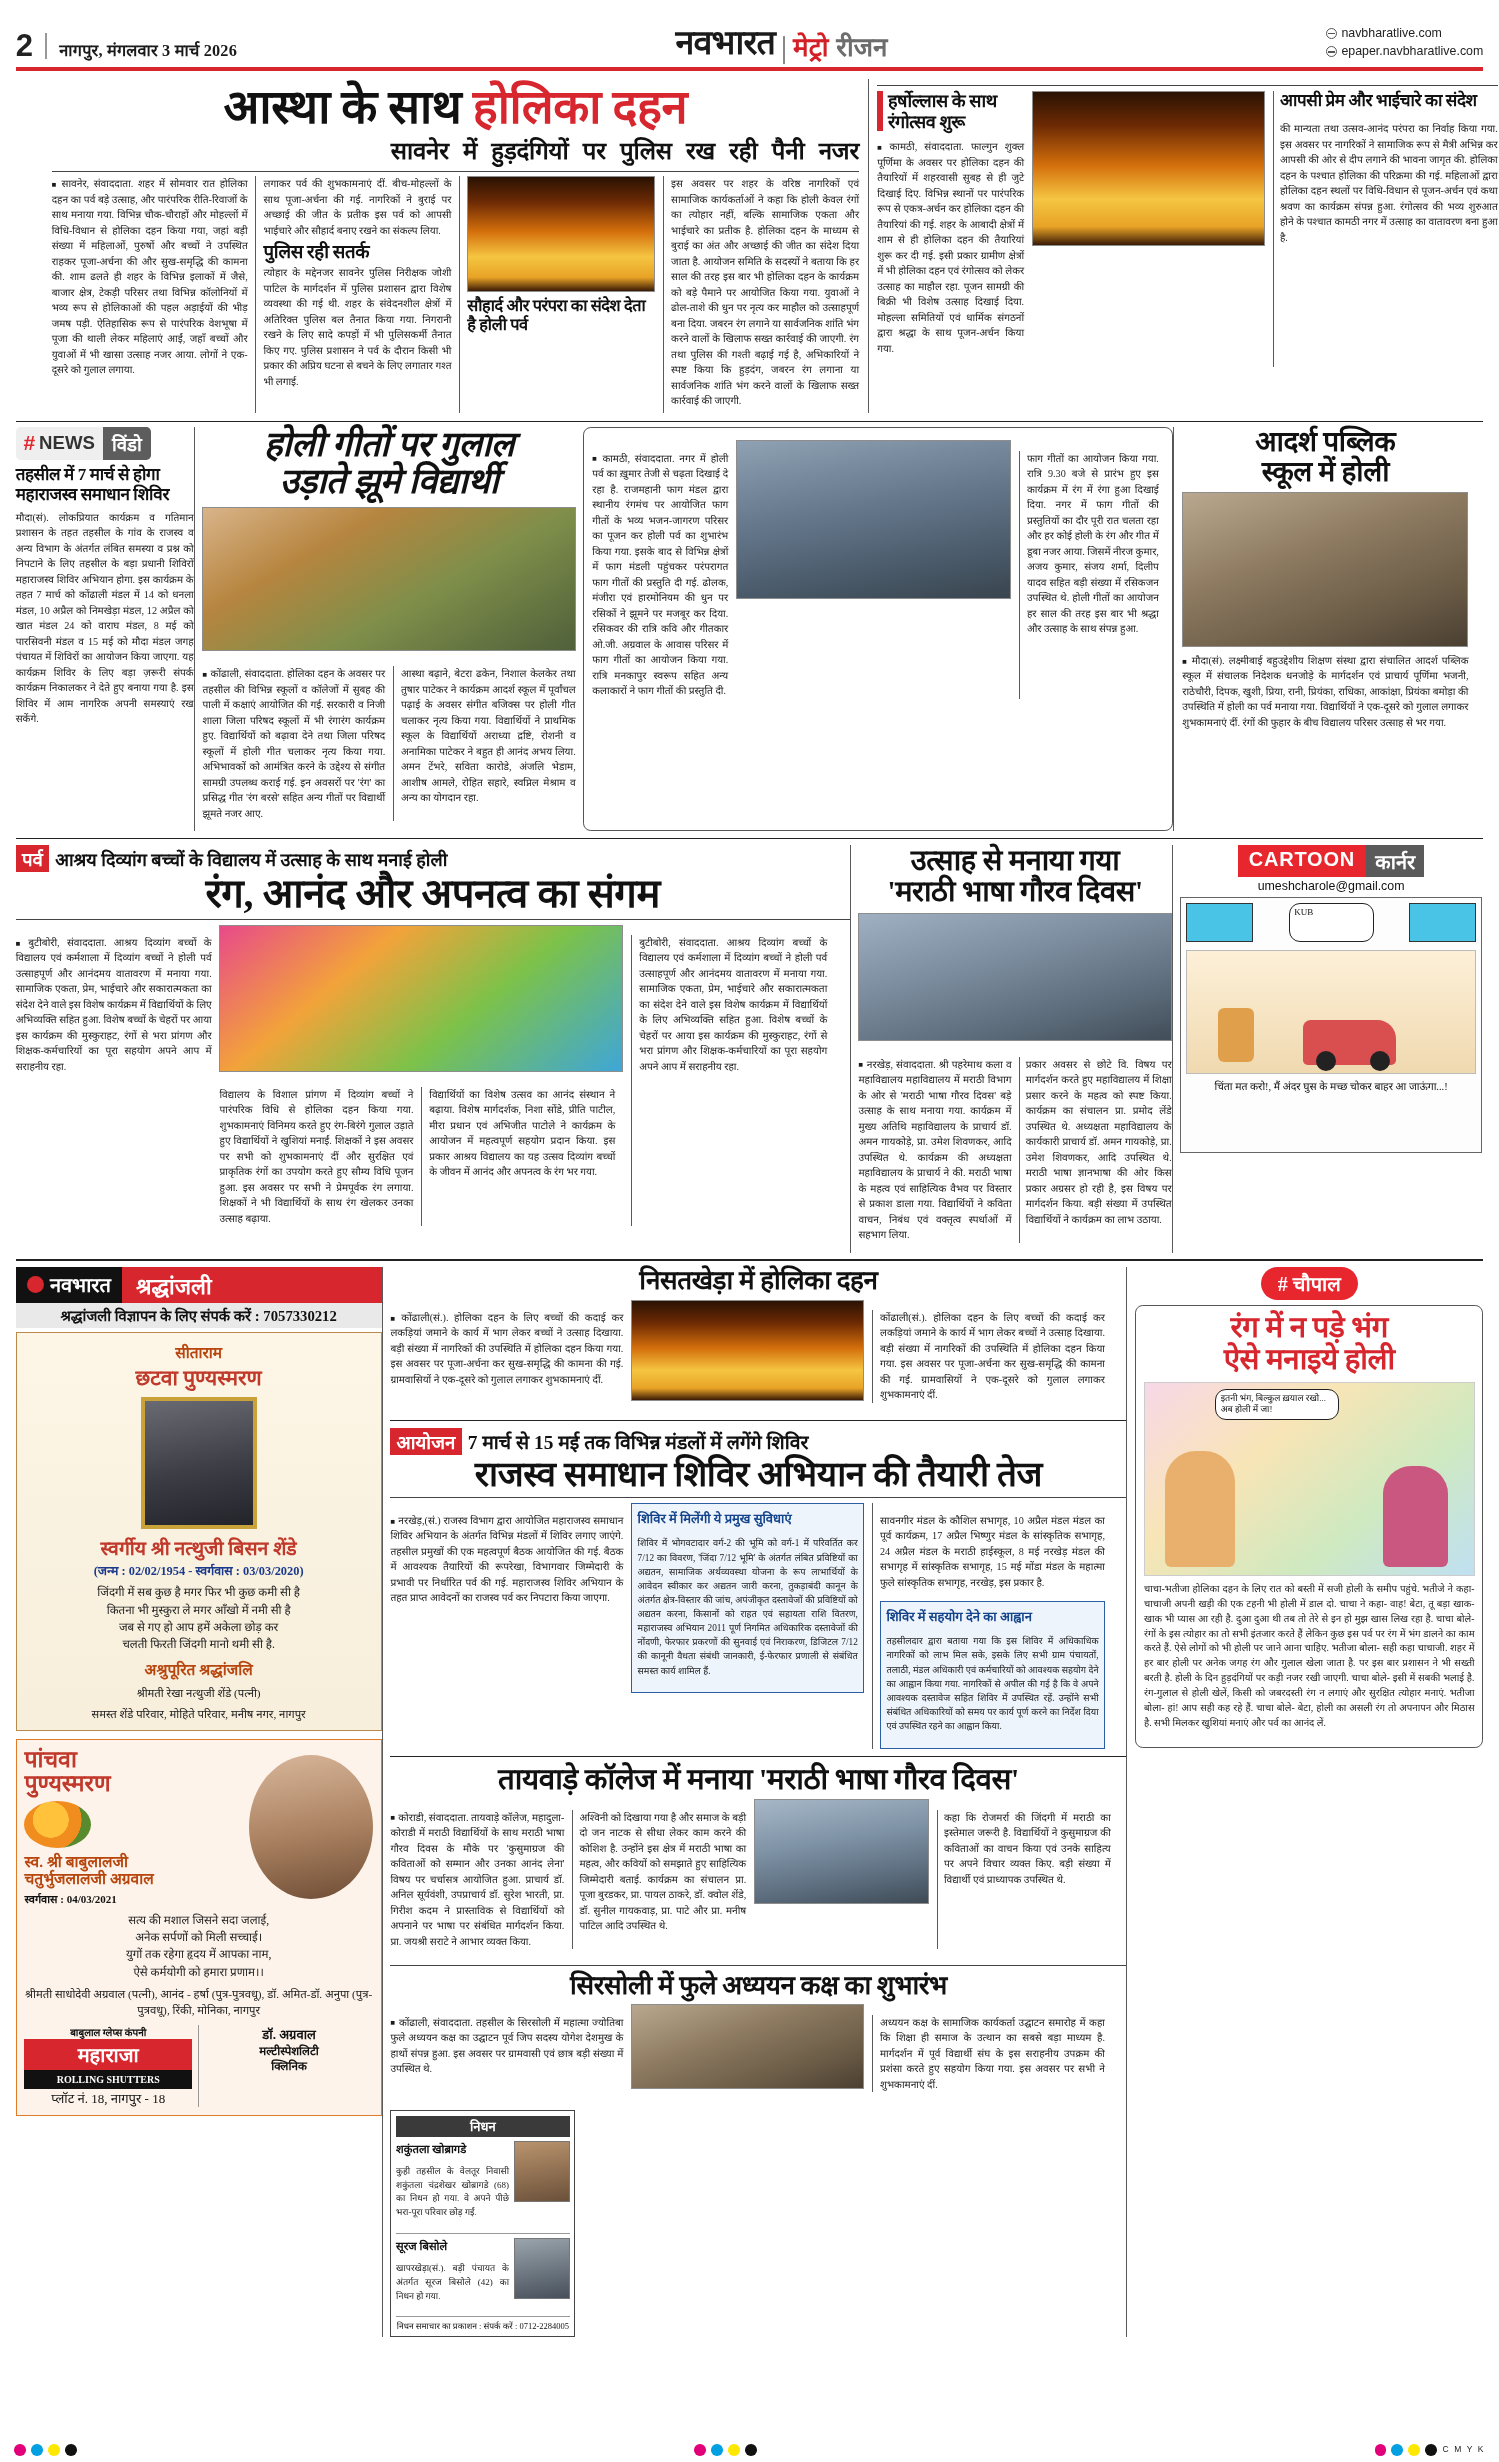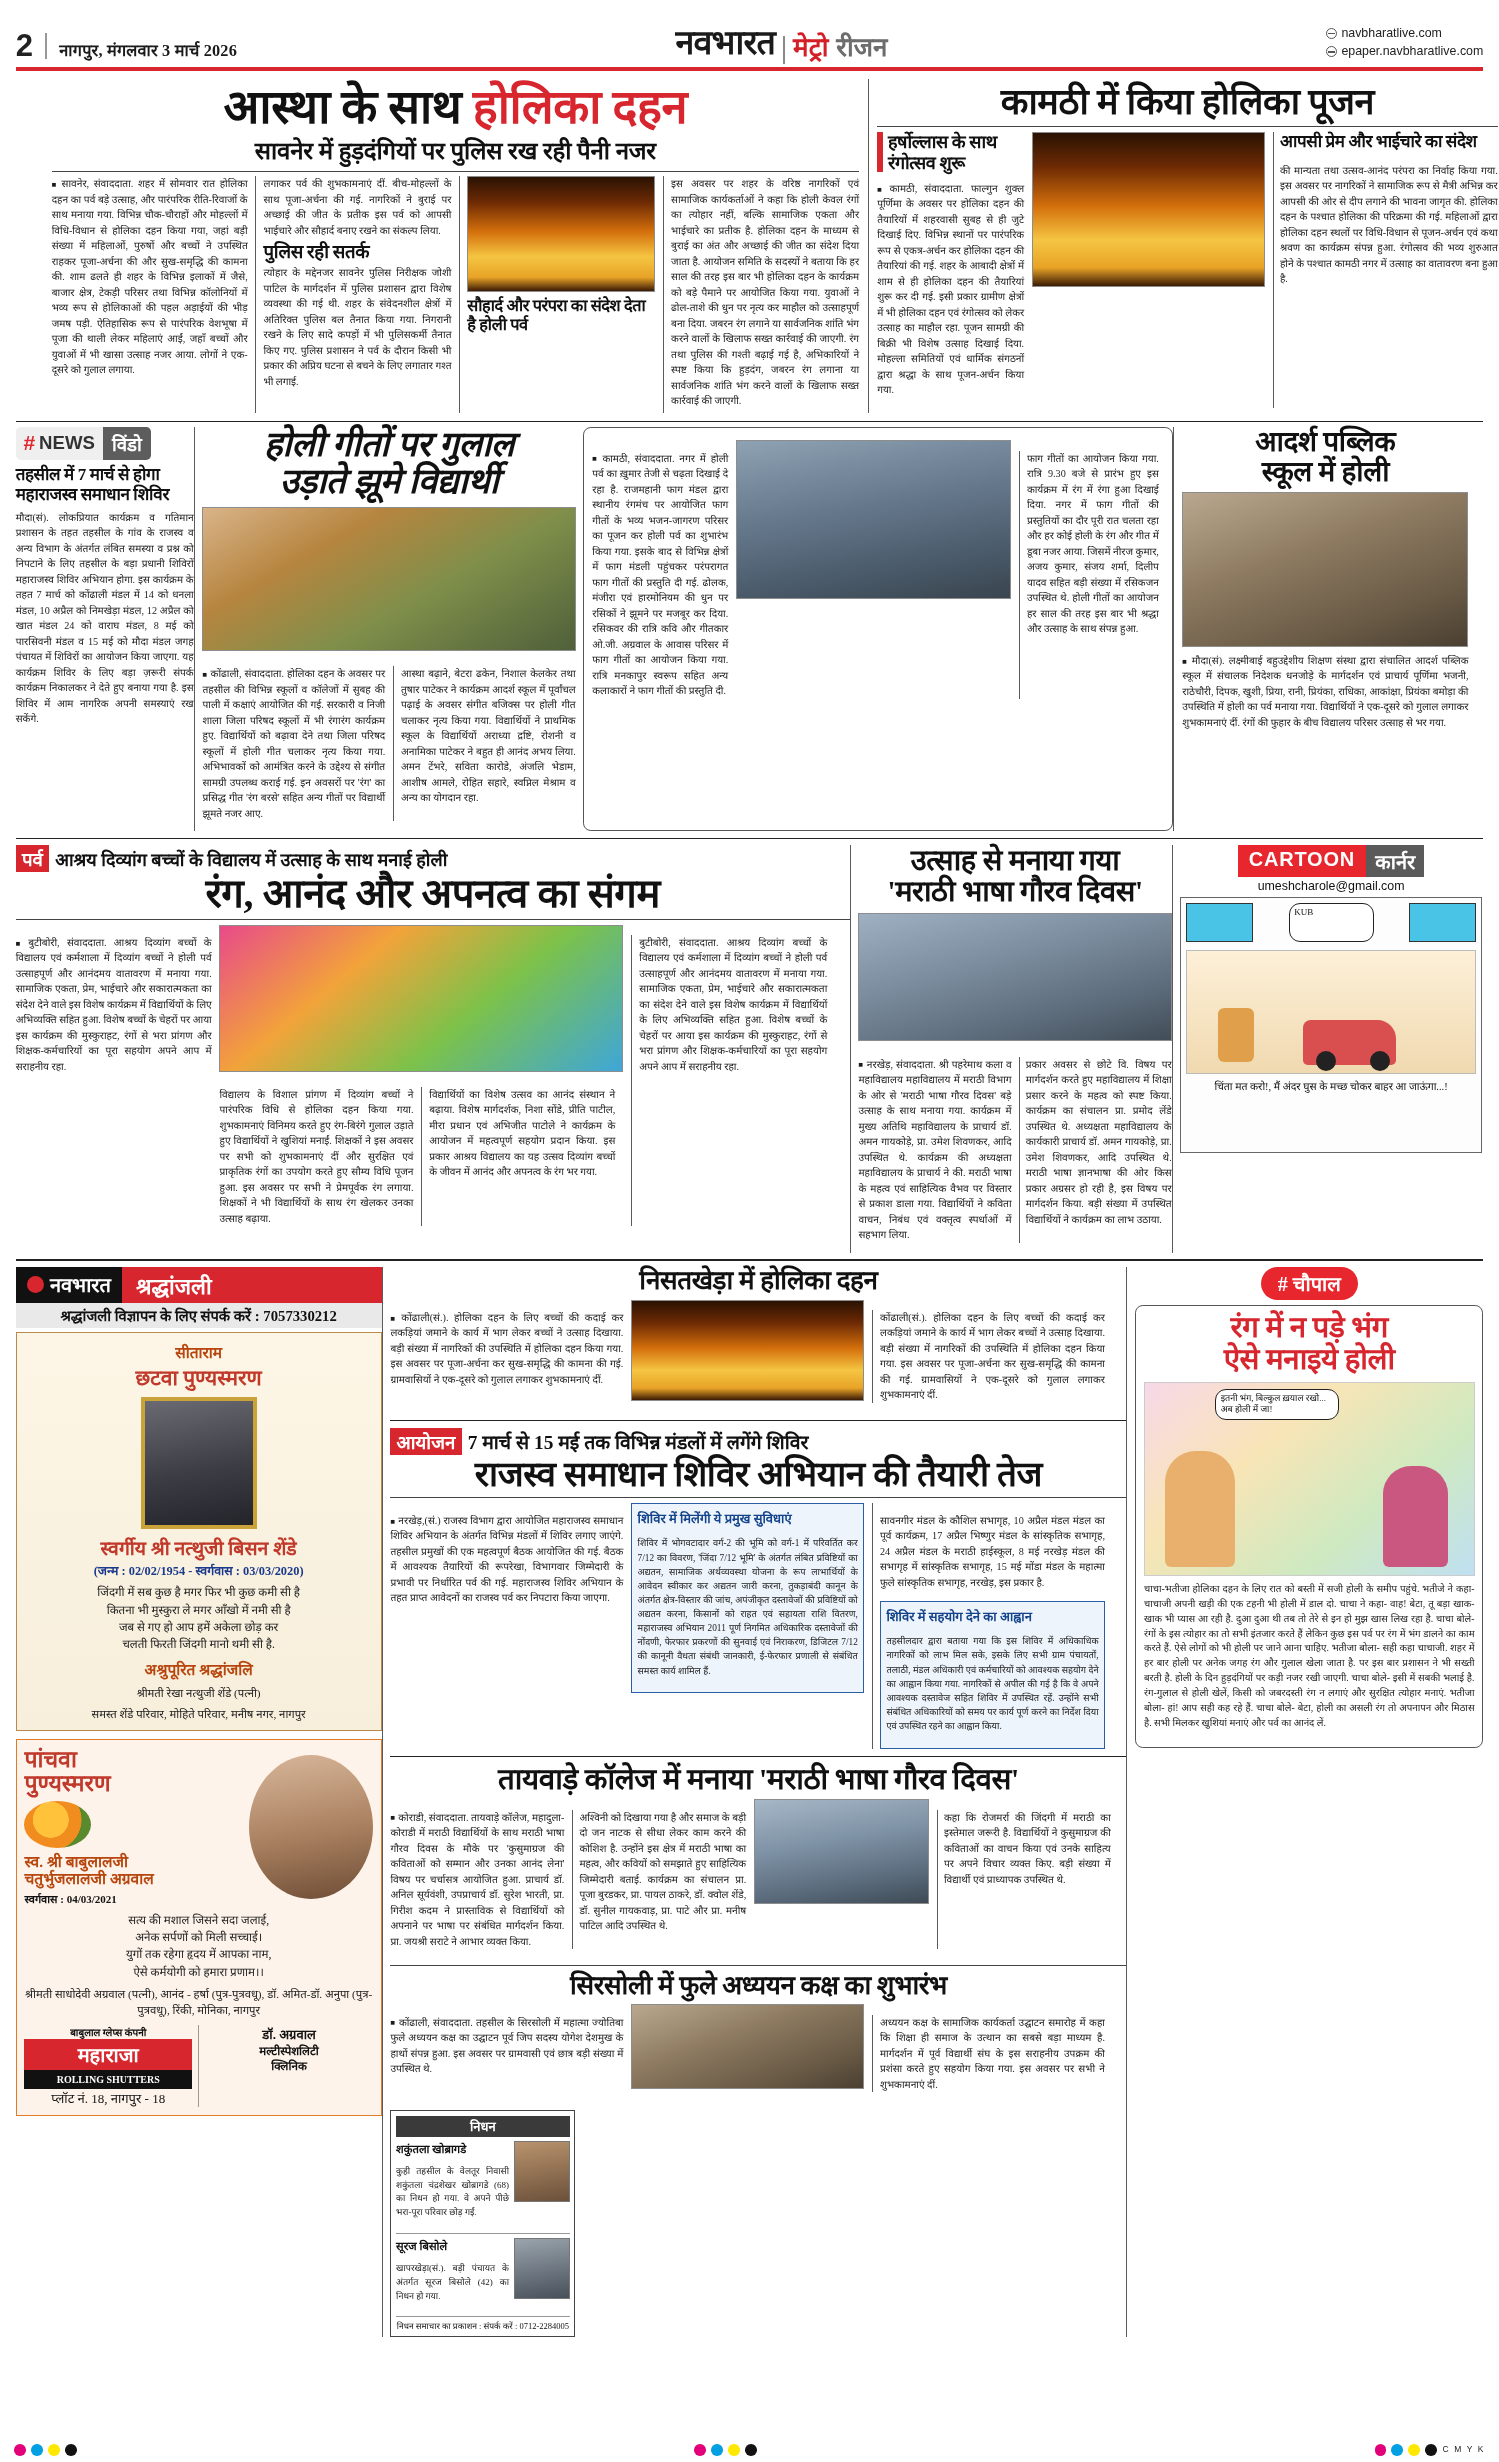--- a/index.html
+++ b/index.html
@@ -51,21 +51,21 @@
 
   .col-rule { border-left:0.8px solid #5a5a5a; }
   .hrule { border-top:0.8px solid #444; }
   .hrule2 { border-top:1.6px solid #222; }
 
   
   .top-section { display:flex; gap:9.3px; padding:7.8px 4.7px 0 4.7px; }
   .top-left { width:830px;margin-left:36px; }
   .top-right { width:635px; }
 
-  .sub-hl { font-size:24px; font-weight:800; text-align:center; margin-top:1.6px; letter-spacing:-0.2px;}
+  .sub-hl { font-size:24px; font-weight:800; text-align:right; margin-top:1.6px; letter-spacing:-0.2px;font-family:Liberation Mono, monospace;}
 
   .news-window { display:flex; gap:0; padding:4.7px 4.7px 0 4.7px; }
 
   .badge-news { display:inline-flex; align-items:stretch; border-radius:4.7px; overflow:hidden; font-family:"Liberation Sans",sans-serif;}
   .badge-news .a { background:#efefef; color:#333; font-weight:800; font-size:18.6px; padding:3.9px 7.8px; display:flex; align-items:center; gap:3.9px;}
   .badge-news .a .hash { color:#e0262e; font-size:21px;}
   .badge-news .b { background:#5d5d5d; color:#fff; font-weight:800; font-size:18.6px; padding:3.9px 9.3px; display:flex; align-items:center;}
 
   .badge-cartoon { display:inline-flex; font-family:"Liberation Sans",sans-serif; }
   .badge-cartoon .a { background:#e8262e; color:#fff; font-size:20px; font-weight:700; padding:2.3px 11px; letter-spacing:0.8px;}
@@ -160,21 +160,20 @@
           <div class="photo fire" style="width:100%;height:116px;margin-bottom:4.7px;"></div>
           <div class="hl" style="font-size:16.3px;line-height:1.15;margin-bottom:3.9px;">सौहार्द और परंपरा का संदेश देता है होली पर्व</div>
         </div>
         <div style="width:196px;padding-left:7px;" class="body-txt col-rule">
           <p>इस अवसर पर शहर के वरिष्ठ नागरिकों एवं सामाजिक कार्यकर्ताओं ने कहा कि होली केवल रंगों का त्योहार नहीं, बल्कि सामाजिक एकता और भाईचारे का प्रतीक है. होलिका दहन के माध्यम से बुराई का अंत और अच्छाई की जीत का संदेश दिया जाता है. आयोजन समिति के सदस्यों ने बताया कि हर साल की तरह इस बार भी होलिका दहन के कार्यक्रम को बड़े पैमाने पर आयोजित किया गया. युवाओं ने ढोल-ताशे की धुन पर नृत्य कर माहौल को उत्साहपूर्ण बना दिया. जबरन रंग लगाने या सार्वजनिक शांति भंग करने वालों के खिलाफ सख्त कार्रवाई की जाएगी. रंग तथा पुलिस की गश्ती बढ़ाई गई है, अभिकारियों ने स्पष्ट किया कि हुड़दंग, जबरन रंग लगाना या सार्वजनिक शांति भंग करने वालों के खिलाफ सख्त कार्रवाई की जाएगी.</p>
         </div>
       </div>
     </div>
 
     <div class="top-right col-rule" style="padding-left:7.8px;">
-      <div class="hl" style="font-size:36px;text-align:center;margin-top:4.7px;">कामठी में किया होलिका पूजन</div>
       <div class="hrule" style="margin:6.2px 0 4.7px 0;"></div>
       <div style="display:flex;gap:7.8px;">
         <div style="width:147px;">
           <div style="display:flex;gap:5.4px;align-items:flex-start;">
             <span style="width:5.4px;height:40px;background:#d8262e;display:inline-block;flex:0 0 5.4px;"></span>
             <span class="hl" style="font-size:18px;line-height:1.18;">हर्षोल्लास के साथ रंगोत्सव शुरू</span>
           </div>
           <p class="body-txt sq" style="margin-top:6.2px;">कामठी, संवाददाता. फाल्गुन शुक्ल पूर्णिमा के अवसर पर होलिका दहन की तैयारियों में शहरवासी सुबह से ही जुटे दिखाई दिए. विभिन्न स्थानों पर पारंपरिक रूप से एकत्र-अर्चन कर होलिका दहन की तैयारियां की गई. शहर के आबादी क्षेत्रों में शाम से ही होलिका दहन की तैयारियां शुरू कर दी गई. इसी प्रकार ग्रामीण क्षेत्रों में भी होलिका दहन एवं रंगोत्सव को लेकर उत्साह का माहौल रहा. पूजन सामग्री की बिक्री भी विशेष उत्साह दिखाई दिया. मोहल्ला समितियों एवं धार्मिक संगठनों द्वारा श्रद्धा के साथ पूजन-अर्चन किया गया.</p>
         </div>
         <div style="width:233px;">

